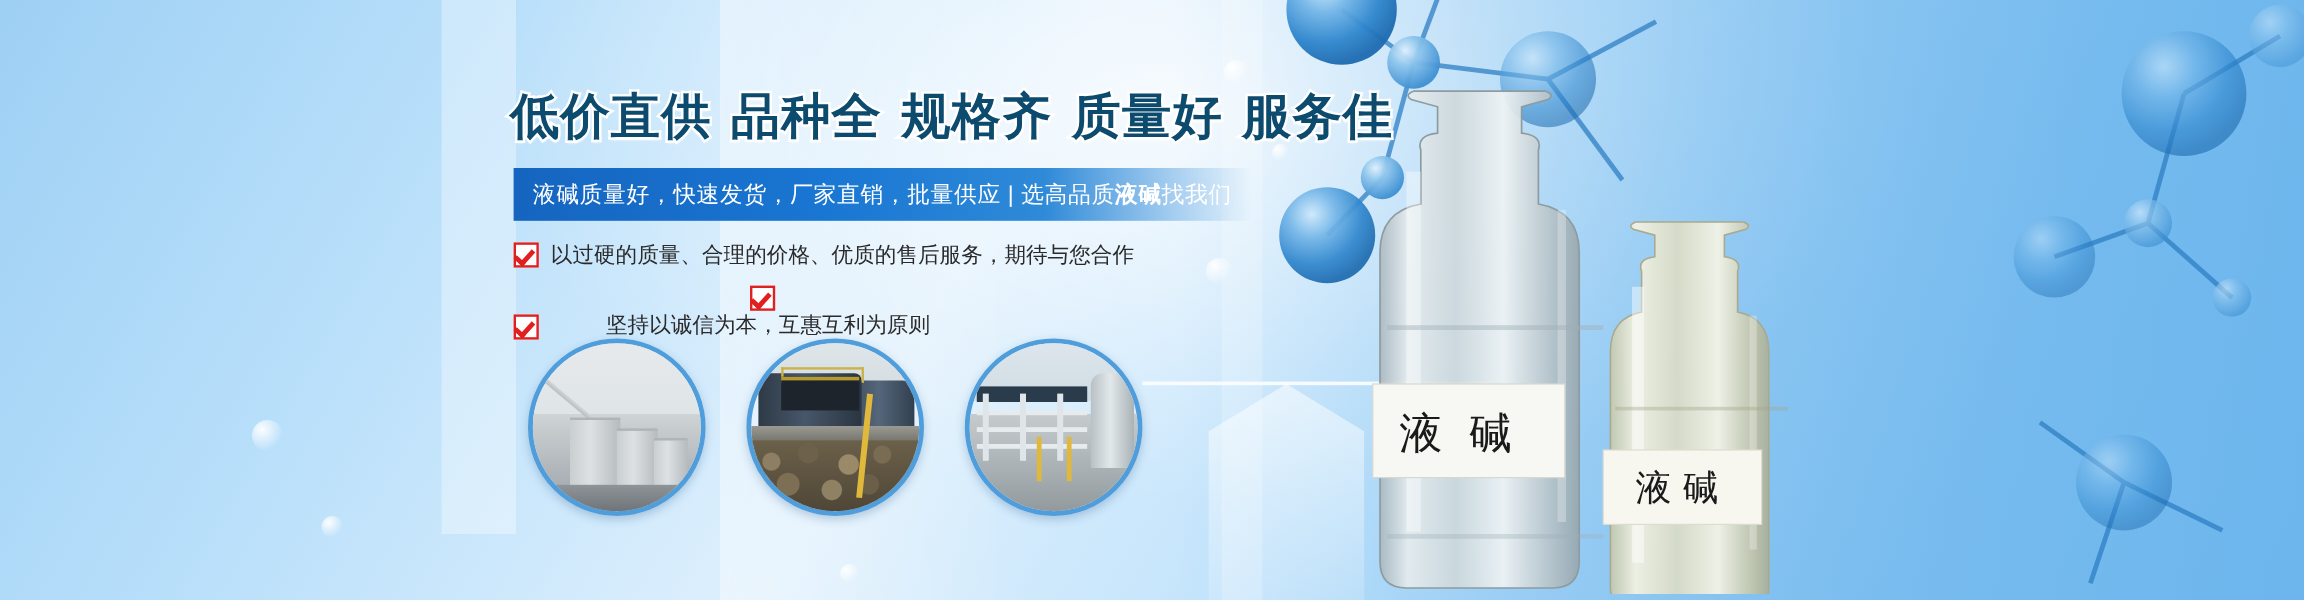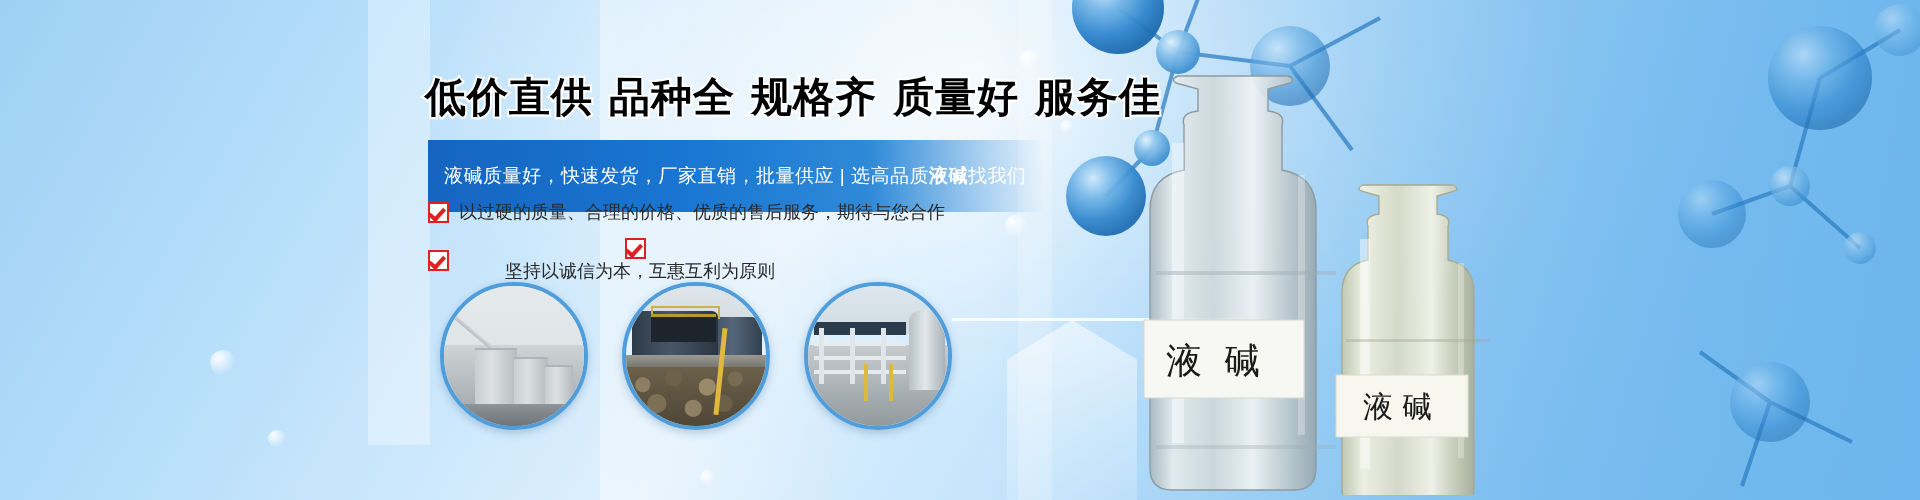--- a/index.html
+++ b/index.html
@@ -35,37 +35,37 @@
 
   
   .molecules{position:absolute;inset:0;pointer-events:none;}
 
   
   .content{position:absolute;left:0;top:0;width:1160px;height:100%;}
 
   .headline{
     position:absolute;left:425px;top:70px;
     font-size:41px;font-weight:bold;letter-spacing:1px;
-    color:#000000;white-space:nowrap;
+    color:#0c4a6e;white-space:nowrap;
     -webkit-text-stroke:4px #ffffff;paint-order:stroke fill;
     text-shadow:0 2px 2px rgba(255,255,255,.85);
   }
   .headline .w{margin-right:16px;}
 
   .subbar{
     position:absolute;left:428px;top:140px;height:40px;
     display:flex;align-items:center;
-    padding:16px 16px;white-space:nowrap;
+    padding:2px 16px;white-space:nowrap;
     background:linear-gradient(90deg,#1565c0 0%,#1976d2 42%,#2f8ad8 72%,rgba(60,150,220,0) 100%);
     color:#ffffff;font-size:19px;letter-spacing:.5px;
   }
   .subbar b{font-weight:bold;}
 
   .bullets{position:absolute;left:428px;top:200px;}
-  .brow{display:flex;align-items:center;margin-bottom:14px;}
+  .brow{display:flex;align-items:flex-end;margin-bottom:14px;}
   .bullet{display:flex;align-items:center;color:#2a2a2a;font-size:18px;white-space:nowrap;}
   .bullet + .bullet{margin-left:46px;flex-direction:column;}
   .chk{
     width:17px;height:17px;border:2px solid #e02020;background:#fff;
     margin-right:10px;position:relative;flex:none;
   }
   .chk::after{
     content:"";position:absolute;left:2px;top:1px;width:6px;height:12px;
     border:solid #e02020;border-width:0 4px 4px 0;transform:rotate(42deg);
   }

